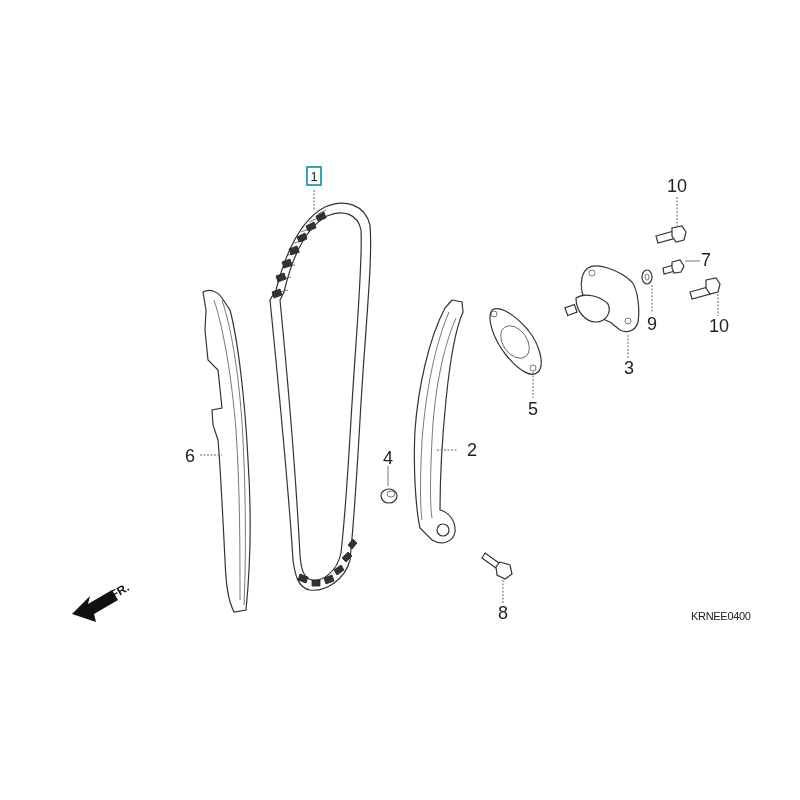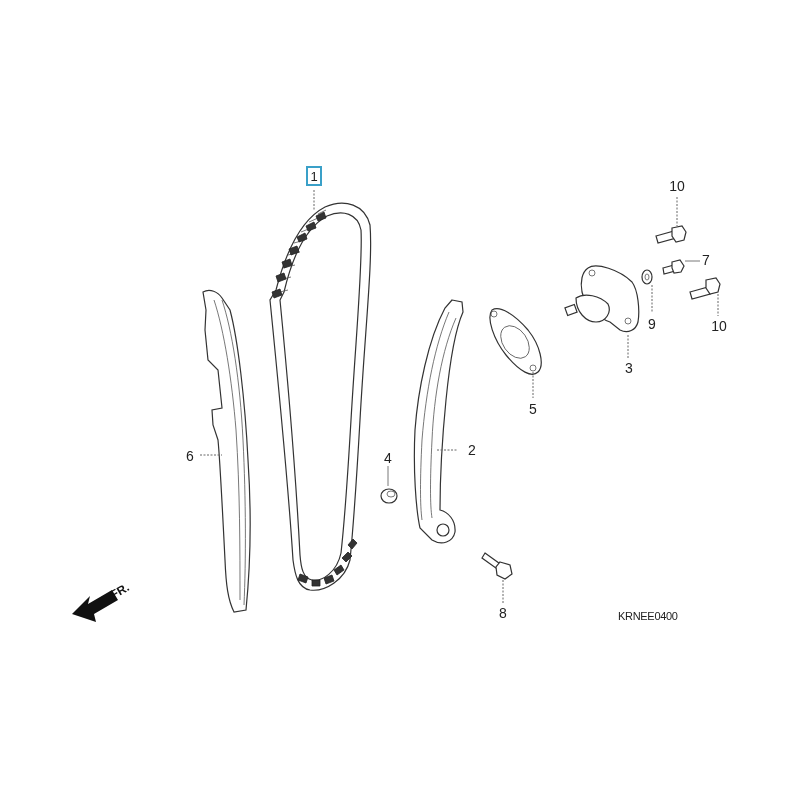--- a/index.html
+++ b/index.html
@@ -1,18 +1,18 @@
 <!DOCTYPE html>
 <html><head>
   <meta charset="utf-8">
   <style>
     html, body { margin: 0; padding: 0; background: #ffffff; }
     body { width: 800px; height: 800px; position: relative; overflow: hidden; font-family: "Liberation Sans", sans-serif; }
     #diagram { position: absolute; left: 0; top: 0; width: 800px; height: 800px; }
-    .label { position: absolute; font-family: "Liberation Sans", sans-serif; font-size: 14px; color: #222; line-height: 1; transform: translate(-50%, -50%); white-space: nowrap; }
+    .label { position: absolute; font-family: "Liberation Sans", sans-serif; font-size: 18px; color: #222; line-height: 1; transform: translate(-50%, -50%); white-space: nowrap; }
     .callout-box { position: absolute; border: 2px solid #3aa0c8; width: 16px; height: 20px; display: flex; align-items: center; justify-content: center; font-size: 13px; color: #222; box-sizing: border-box; }
     .code { position: absolute; font-size: 11px; color: #222; letter-spacing: -0.3px; }
     .fr { position: absolute; font-size: 12px; font-weight: bold; color: #111; transform: rotate(-30deg); }
     svg .ln { fill: none; stroke: #333; stroke-width: 1.2; }
     svg .thin { fill: none; stroke: #555; stroke-width: 0.8; }
     svg .dash { fill: none; stroke: #666; stroke-width: 1; stroke-dasharray: 2 1.5; }
     svg .fillw { fill: #fff; stroke: #333; stroke-width: 1.2; }
     svg .dark { fill: #333; stroke: #222; stroke-width: 0.8; }
   </style>
 </head>
@@ -111,13 +111,13 @@
 <span class="label" style="left:388px; top:458px;">4</span>
 <span class="label" style="left:533px; top:409px;">5</span>
 <span class="label" style="left:190px; top:456px;">6</span>
 <span class="label" style="left:706px; top:260px;">7</span>
 <span class="label" style="left:503px; top:613px;">8</span>
 <span class="label" style="left:652px; top:324px;">9</span>
 <span class="label" style="left:677px; top:186px;">10</span>
 <span class="label" style="left:719px; top:326px;">10</span>
 
 <span class="fr" style="left:110px; top:584px;">FR.</span>
-<span class="code" style="left:618px; top:610px;text-align:center;">KRNEE0400</span>
+<span class="code" style="left:691px; top:610px;text-align:center;">KRNEE0400</span>
 
 </body></html>

